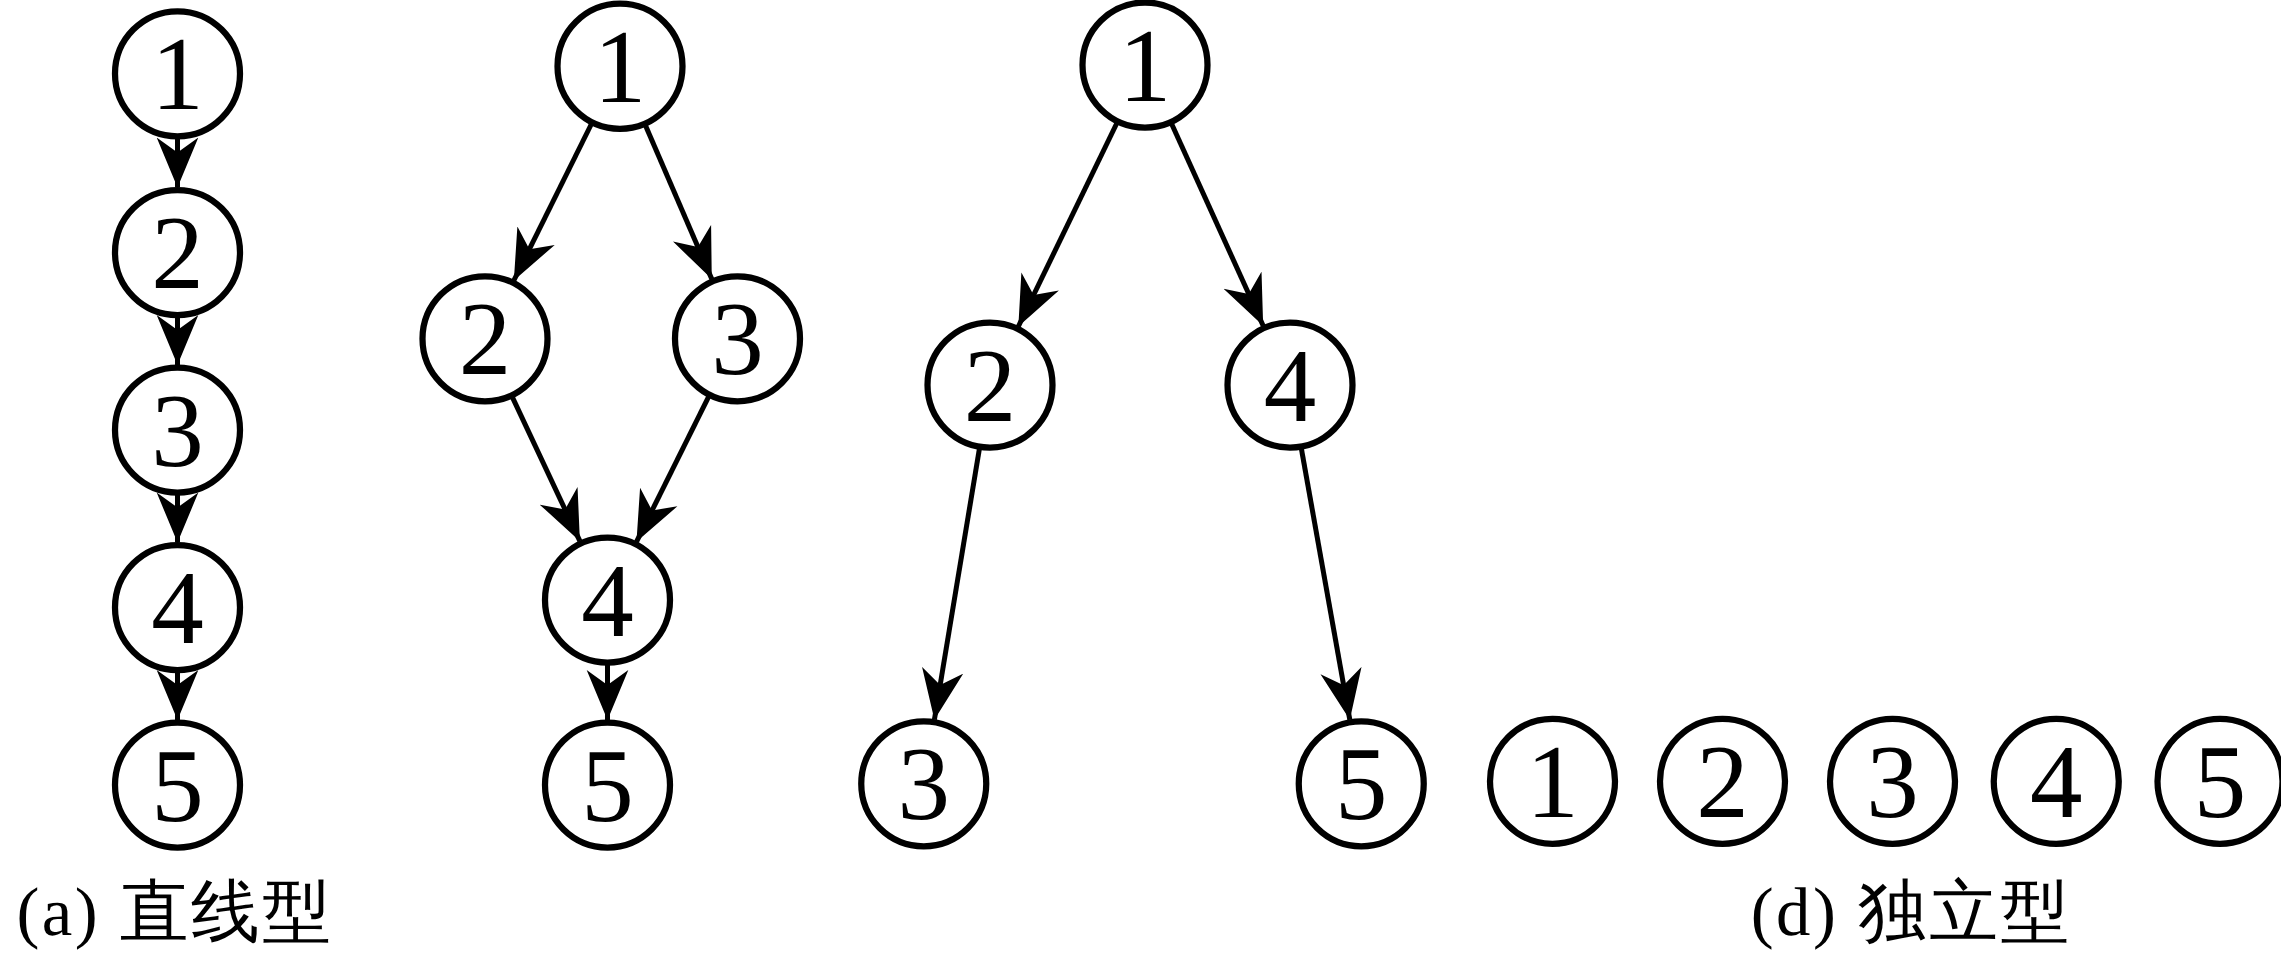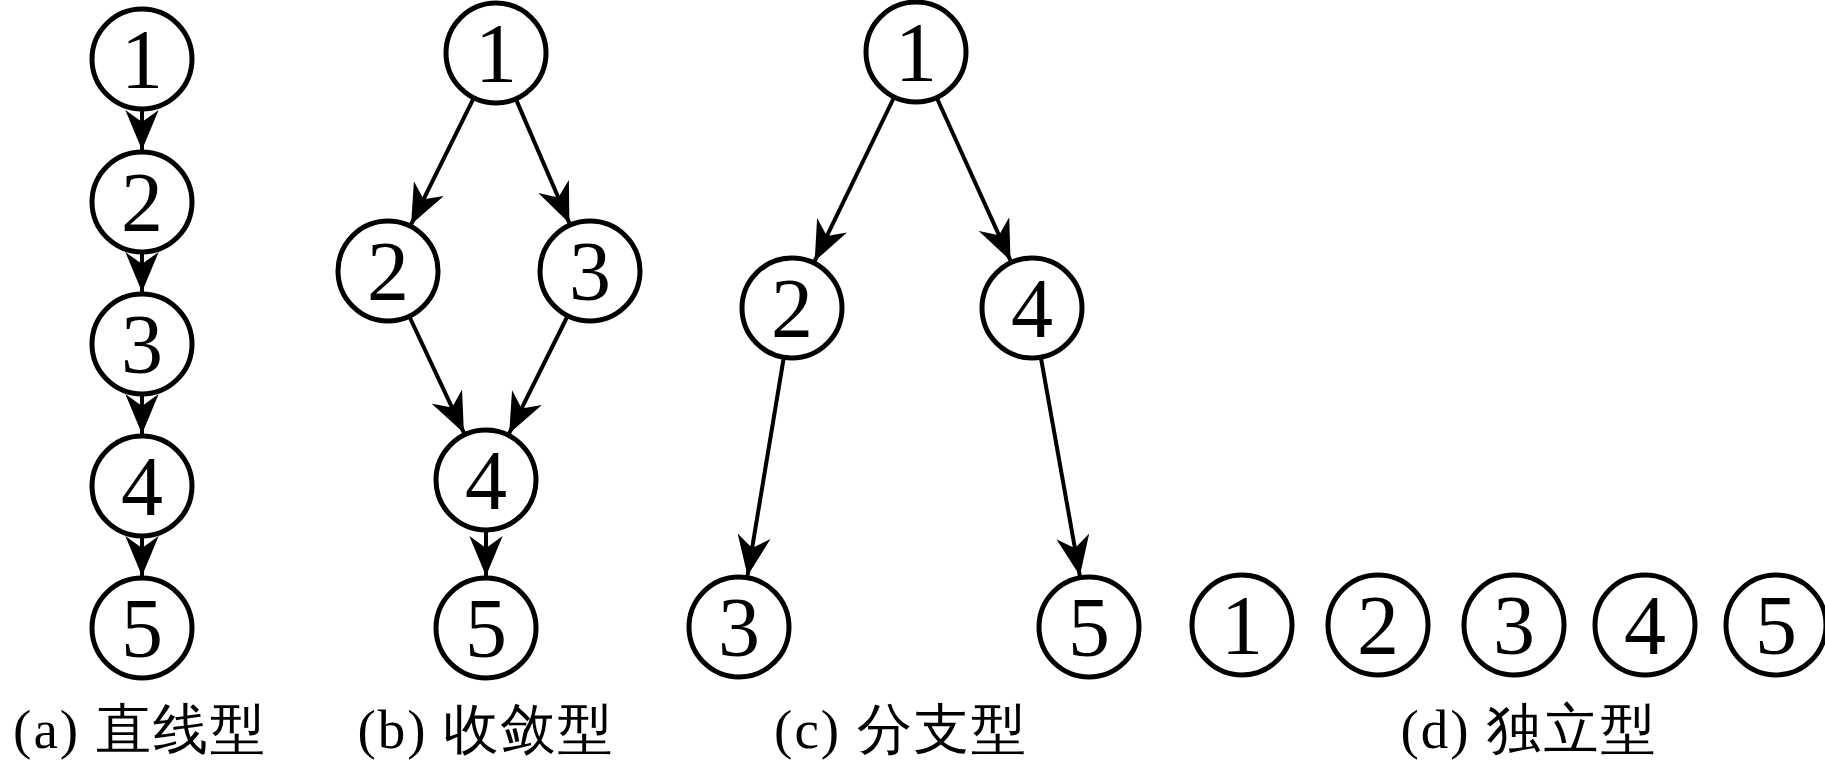--- a/index.html
+++ b/index.html
@@ -105,16 +105,14 @@
         <circle cx="1514" cy="625" r="50" fill="#ffffff" stroke="#000000" stroke-width="5"></circle>
         <text x="1514" y="625" text-anchor="middle" dy="0.34em" class="node-label">3</text>
         <circle cx="1645" cy="625" r="50" fill="#ffffff" stroke="#000000" stroke-width="5"></circle>
         <text x="1645" y="625" text-anchor="middle" dy="0.34em" class="node-label">4</text>
         <circle cx="1776" cy="625" r="50" fill="#ffffff" stroke="#000000" stroke-width="5"></circle>
         <text x="1776" y="625" text-anchor="middle" dy="0.34em" class="node-label">5</text>
       </g>
     </svg>
 
   <div class="caption" style="left: 140px;">(a) 直线型</div>
-  <div class="caption" style="left: 486px;">(b) 收敛型</div>
-  <div class="caption" style="left: 901px;">(c) 分支型</div>
   <div class="caption" style="left: 1513px; margin-left: 16px;">(d) 独立型</div>
 </div>
 
 </body></html>

